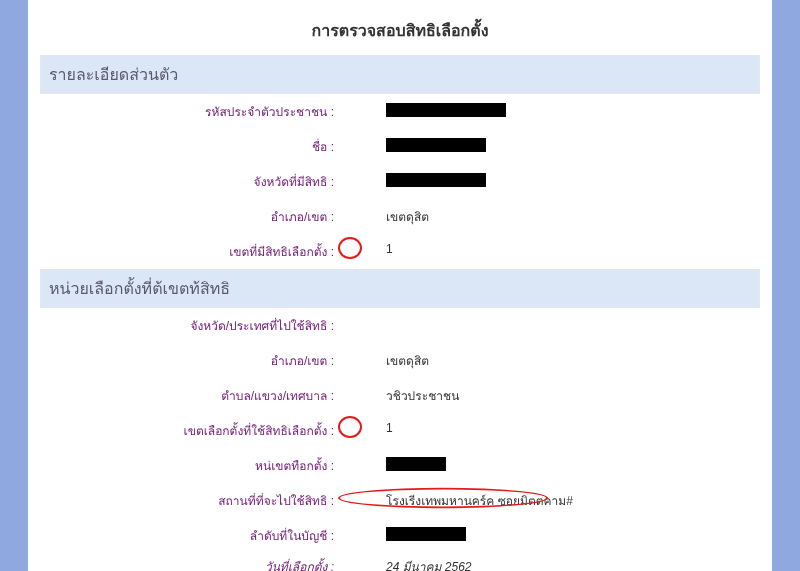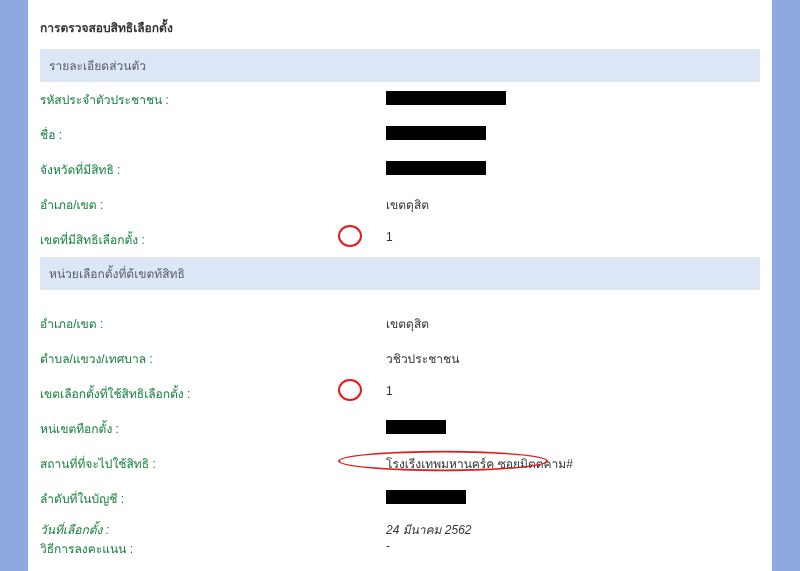--- a/index.html
+++ b/index.html
@@ -17,42 +17,42 @@
     background: #8fa9e0;
     padding: 0 28px;
     height: 100%;
   }
   .card {
     background: #fff;
     min-height: 100%;
     padding: 10px 12px 0 12px;
   }
   .page-title {
-    text-align: left;
+    text-align: center;
     font-weight: bold;
-    font-size: 12px;
+    font-size: 16px;
     padding: 8px 0 12px 0;
   }
   .section-header {
     background: #dbe7f7;
     color: #5a5a6a;
     padding: 6px 8px;
-    font-size: 12px;
+    font-size: 16px;
     border: 1px solid #e6e6ee;
   }
   .row {
     display: flex;
     padding: 8px 0;
     position: relative;
   }
   .label {
     width: 300px;
-    text-align: left;
+    text-align: right;
     padding-right: 6px;
-    color: #15803d;
+    color: #701a75;
   }
   .value {
     flex: 1;
     text-align: left;
     padding-left: 6px;
     margin-left: 40px;
   }
   .redacted {
     background: #000;
     display: inline-block;
@@ -116,20 +116,21 @@
 
     <div class="row">
       <div class="label">เขตที่มีสิทธิเลือกตั้ง :</div>
       <div class="value">1</div>
       <div class="circle-small"></div>
     </div>
 
     <div class="section-header">หน่วยเลือกตั้งที่ต้เขตท้สิทธิ</div>
 
     <div class="row">
+      <div class="label">จังหวัด/ประเทศที่ไปใช้สิทธิ :</div>
     </div>
 
     <div class="row">
       <div class="label">อำเภอ/เขต :</div>
       <div class="value">เขตดุสิต</div>
     </div>
 
     <div class="row">
       <div class="label">ตำบล/แขวง/เทศบาล :</div>
       <div class="value">วชิวประชาชน</div>

